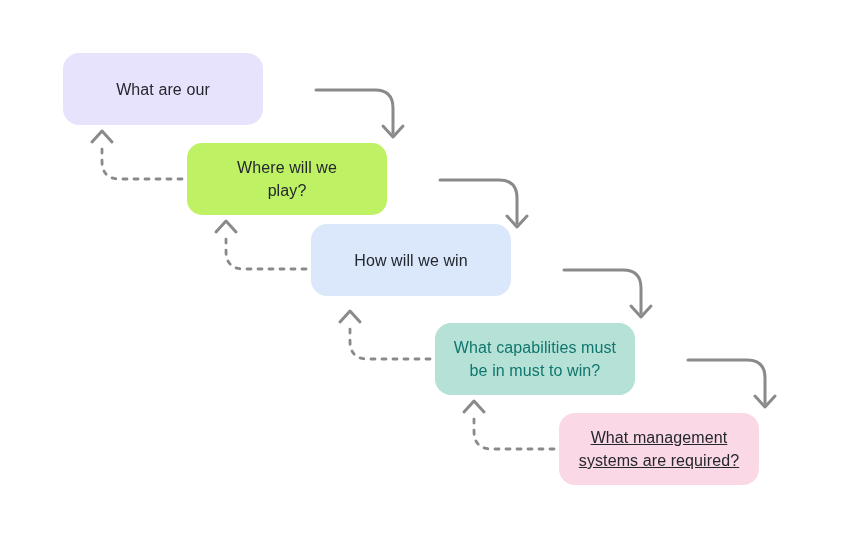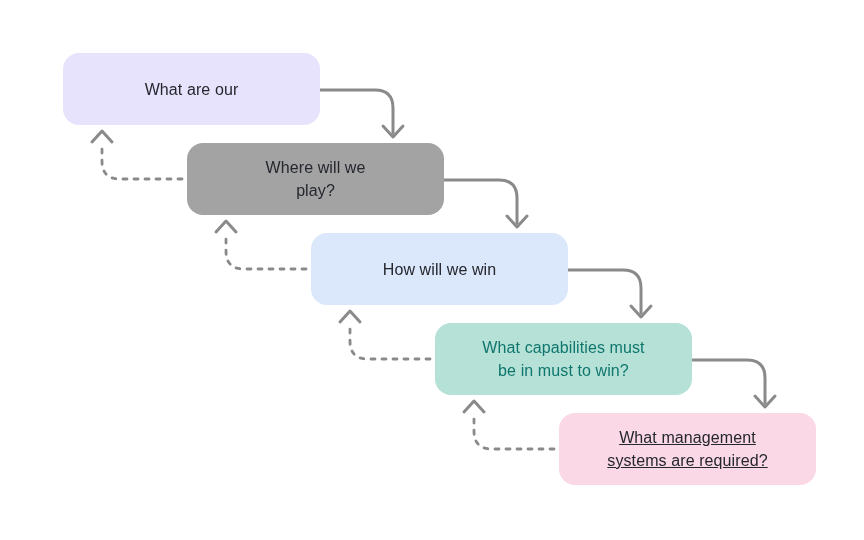--- a/index.html
+++ b/index.html
@@ -10,37 +10,37 @@
   .canvas {
     position: relative;
     width: 864px;
     height: 540px;
     background: #ffffff;
     font-family: "Liberation Sans", "DejaVu Sans", sans-serif;
     overflow: hidden;
   }
   .node {
     position: absolute;
-    width: 257px;
+    width: 200px;
     height: 72px;
     border-radius: 16px;
     display: flex;
     flex-direction: column;
     align-items: center;
     justify-content: center;
     text-align: center;
     color: #24272e;
     font-size: 16px;
     line-height: 23px;
     letter-spacing: 0.1px;
   }
   .node span { display: block; white-space: nowrap; }
   .node-0 { left: 63px;  top: 53px;  }
   .node-1 { left: 187px; top: 143px; }
-  .node-2 { left: 311px; top: 233px; }
+  .node-2 { left: 311px; top: 224px; }
   .node-3 { left: 435px; top: 323px; }
   .node-4 { left: 559px; top: 413px; text-decoration: underline; }
   svg.arrows {
     position: absolute;
     left: 0; top: 0;
     width: 864px;
     height: 540px;
     pointer-events: none;
   }
   svg.arrows path {
@@ -94,21 +94,21 @@
     <g>
       <path class="dashed" d="M 554 449 L 492 449 Q 474 449 474 431 L 474 418"></path>
       <path d="M 464 412 L 474 401 L 484 412"></path>
     </g>
   </svg>
 
   <div class="node node-0" style="background: rgb(232, 227, 252); color: rgb(36, 39, 46);">
     <span>What are our</span>
   </div>
 
-  <div class="node node-1" style="background: #a3a3a3; color: rgb(36, 39, 46);">
+  <div class="node node-1" style="background: #bef264; color: rgb(36, 39, 46); border-radius: 15px;">
     <span>Where will we</span>
     <span>play?</span>
   </div>
 
   <div class="node node-2" style="background: rgb(219, 231, 250); color: rgb(36, 39, 46);">
     <span>How will we win</span>
   </div>
 
   <div class="node node-3" style="background: rgb(182, 225, 214); color: #0f766e;">
     <span>What capabilities must</span>

